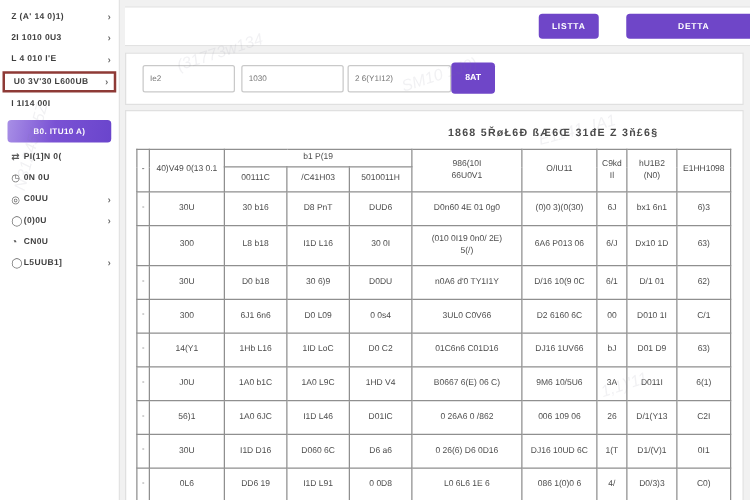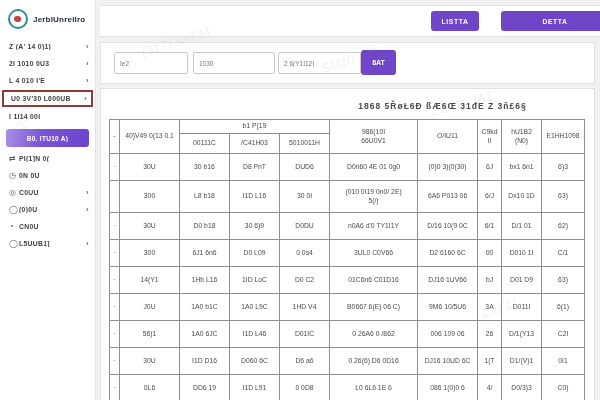--- a/index.html
+++ b/index.html
@@ -75,24 +75,20 @@
 </head>
 <body>
 
 <div class="wm wm1">(31773w134</div>
 <div class="wm wm2">SM10 1J0)</div>
 <div class="wm wm3">N312451 5Z</div>
 <div class="wm wm4">E1141. IA1</div>
 <div class="wm wm5">1,1)'11</div>
 
 <div class="sidebar">
-  <div class="logo">
-    <span class="logo-ic"></span>
-    <span class="logo-tx">JerblUnrellro</span>
-  </div>
   <div class="menu">
     <div class="mi">
       <span class="mil">Z (A' 14 0)1)</span>
       <span class="chev">›</span>
     </div>
     <div class="mi">
       <span class="mil">2I 1010 0U3</span>
       <span class="chev">›</span>
     </div>
     <div class="mi">

